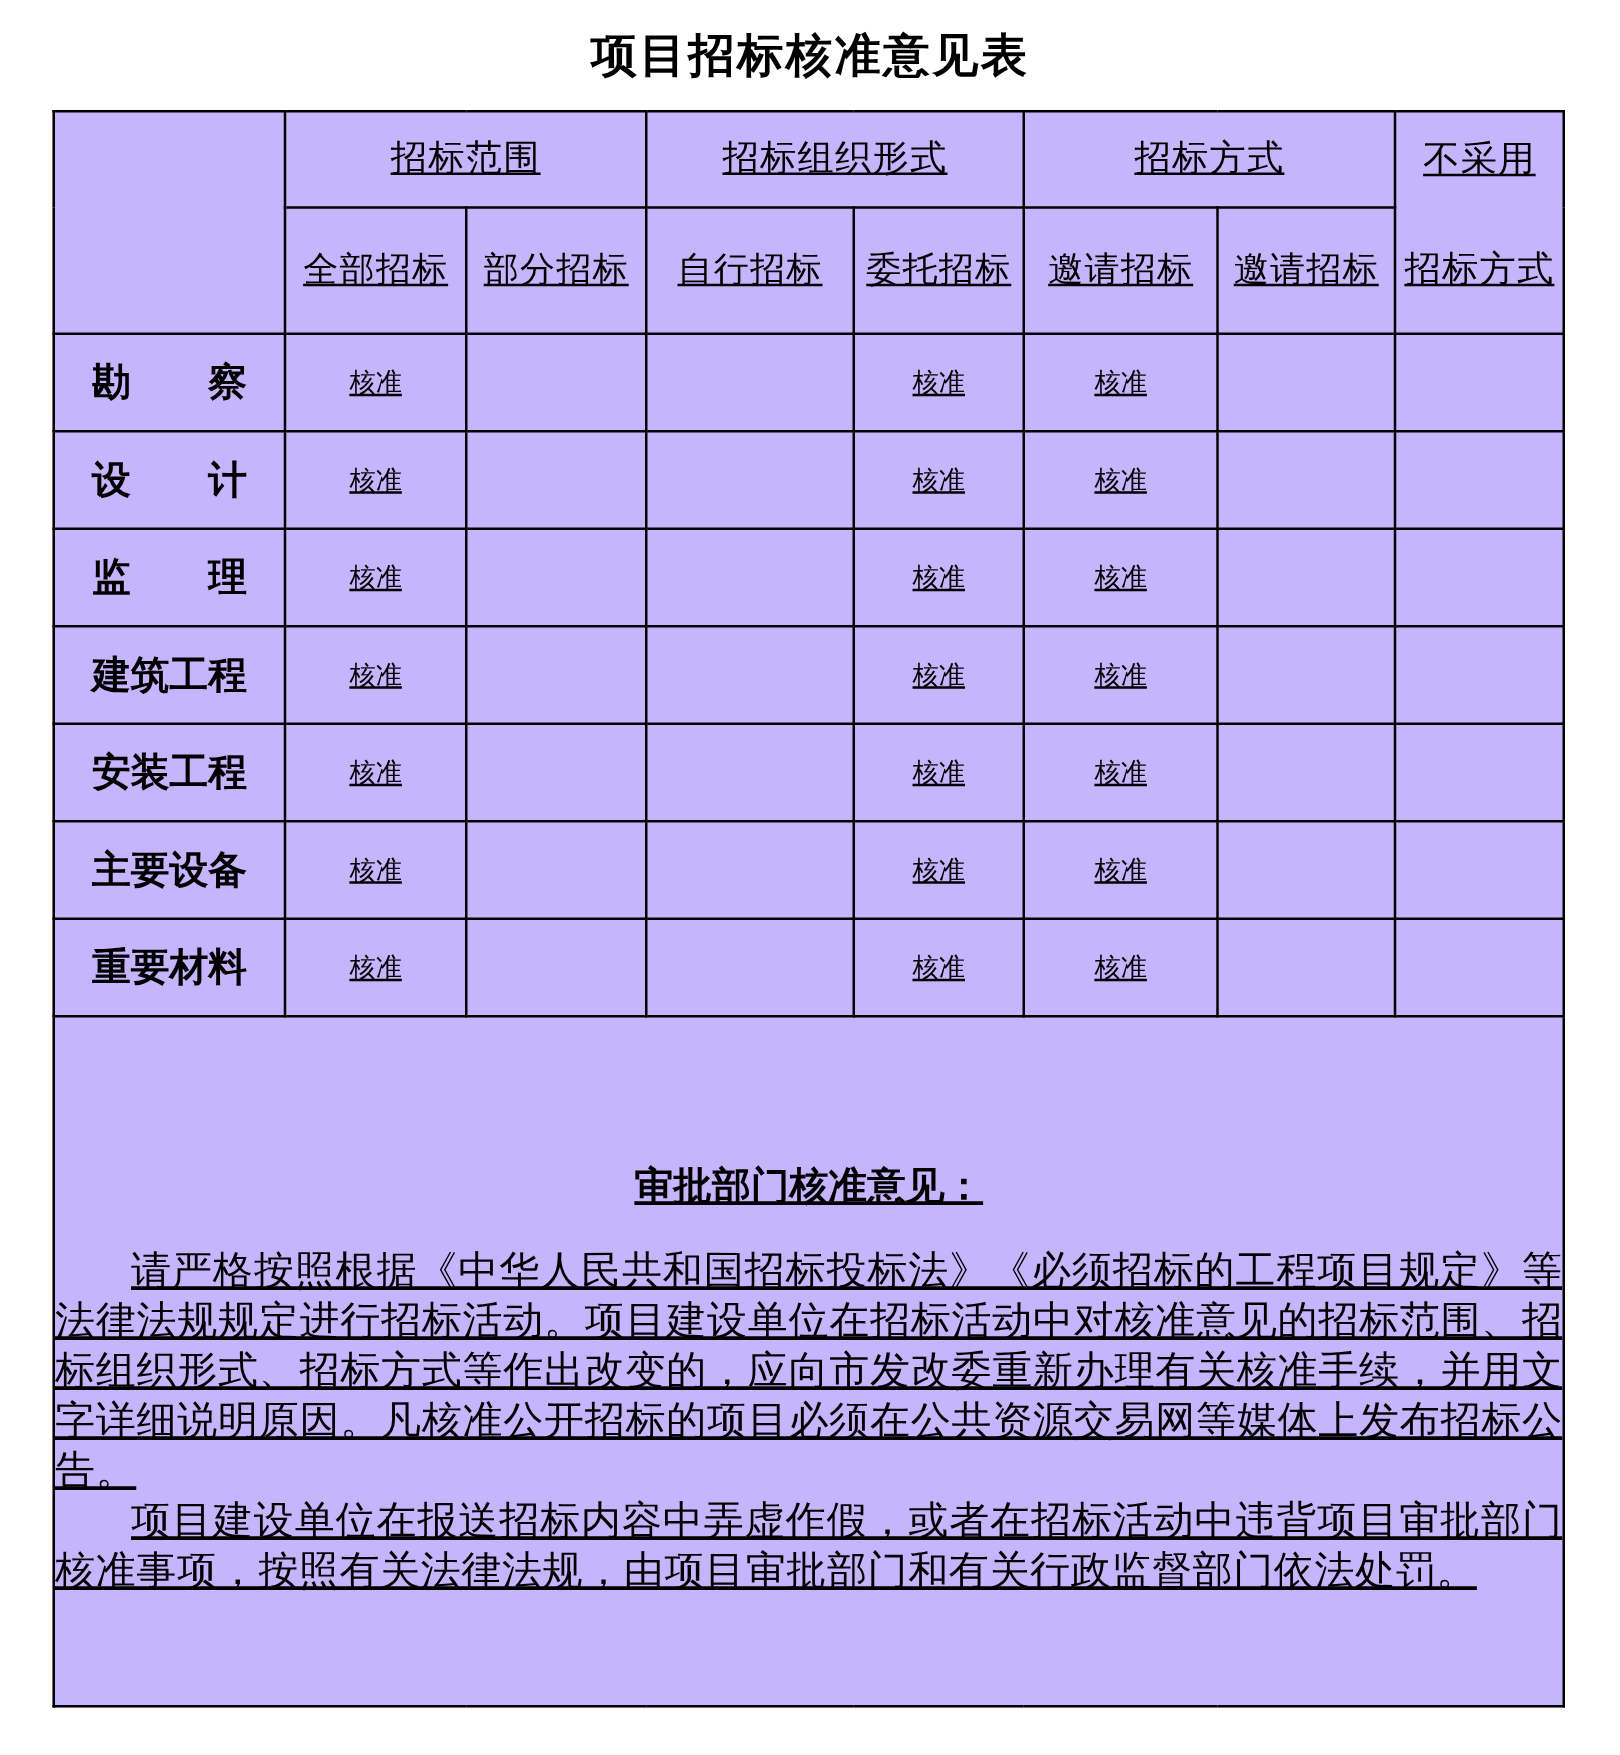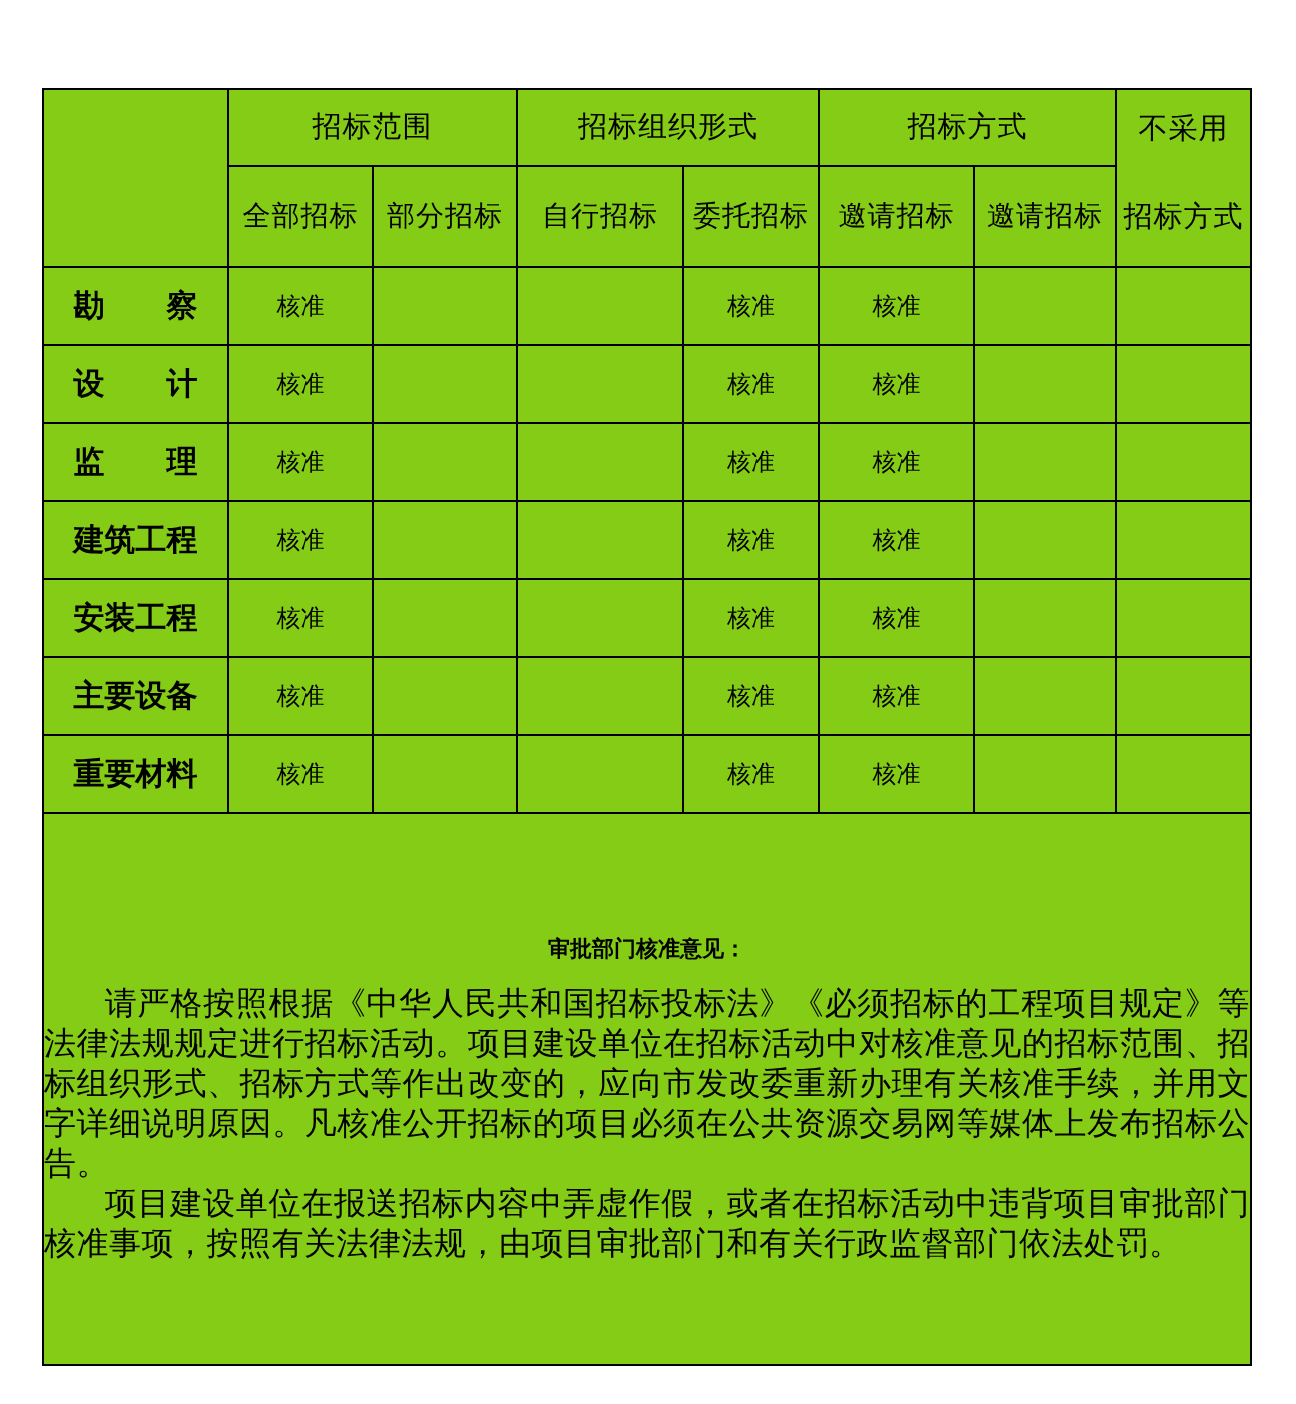--- a/index.html
+++ b/index.html
@@ -14,21 +14,22 @@
   .doc-title{
     position:absolute;top:20px;left:0;width:100%;
     margin:0;text-align:center;
     font-size:37px;font-weight:700;letter-spacing:2px;
   }
 
   table.approval-table{
     position:absolute;top:88px;left:42px;
     width:1208px;
     border-collapse:collapse;table-layout:fixed;
-    background:#84cc16;
+    background:#c4b5fd;
+    text-decoration:underline;
   }
   table.approval-table th,
   table.approval-table td{
     border:2px solid #000000;
     padding:0;
     text-align:center;vertical-align:middle;
     font-weight:400;
     overflow:hidden;
   }
   tr.group-row{height:76px;}
@@ -43,45 +44,46 @@
   .last-col-line2{height:100px;line-height:100px;font-size:29px;letter-spacing:1px;}
 
   th.row-header{font-weight:700;}
   .row-label{
     display:inline-block;width:124px;
     font-size:31px;font-weight:700;
     text-align:justify;text-align-last:justify;
     -moz-text-align-last:justify;
     white-space:nowrap;
   }
-  td.value-cell{font-size:24px;font-weight:400;}
+  td.value-cell{font-size:21px;font-weight:400;}
 
   td.approval-cell{
     height:552px;
     text-align:left;vertical-align:top;
     padding:10px 10px 0 15px;
     box-sizing:border-box;
   }
   .approval-heading{
-    font-size:22px;font-weight:700;
-    line-height:68px;margin:0;
+    font-size:31px;font-weight:700;
+    line-height:68px;margin:13px;
   }
   .approval-paragraph{
     margin:0;
     font-size:32px;line-height:40px;
     text-align:justify;
     text-indent:1.9em;
     letter-spacing:0.5px;
   }
 </style>
 </head>
 <body>
 
 <div class="page">
 
+  <h1 class="doc-title">项目招标核准意见表</h1>
 
   <table class="approval-table">
     <colgroup>
       <col style="width:185px">
         <col style="width:145px">
         <col style="width:144px">
       <col style="width:166px">
         <col style="width:136px">
         <col style="width:155px">
       <col style="width:142px">

